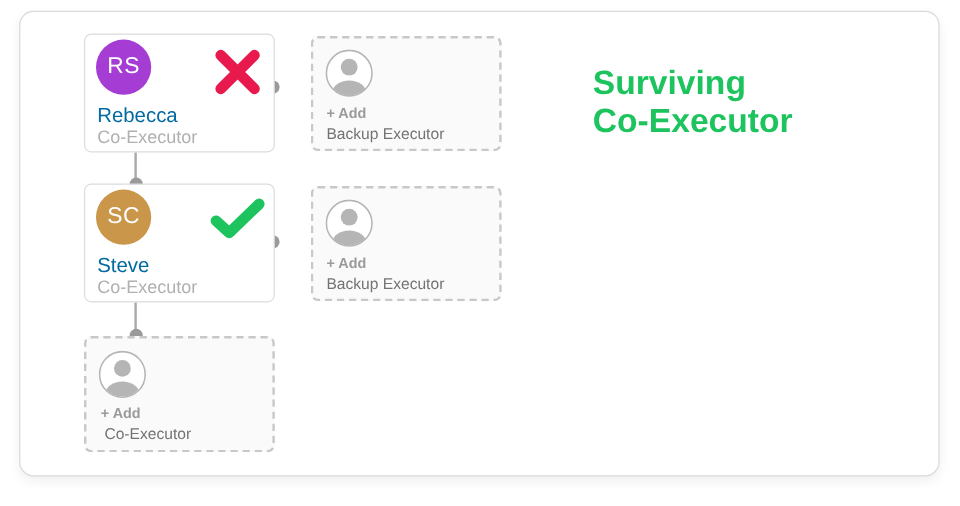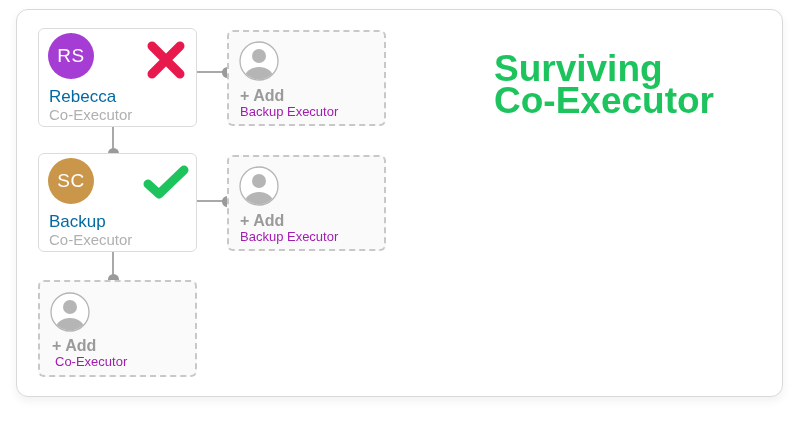--- a/index.html
+++ b/index.html
@@ -1,34 +1,34 @@
 <!DOCTYPE html>
 <html><head>
 <meta charset="utf-8">
 <style>
   html, body { margin:0; padding:0; }
   body { width:800px; height:422px; background:#ffffff; position:relative; overflow:hidden;
          font-family:"Liberation Sans", sans-serif; }
   .outer { position:absolute; left:16px; top:9px; width:767px; height:388px; box-sizing:border-box;
            border:1.5px solid #d9d9d9; border-radius:12px; background:#fff;
            box-shadow:0 4px 10px rgba(0,0,0,0.06); }
-  .card { position:absolute; box-sizing:border-box; border-radius:6px; }
+  .card { position:absolute; box-sizing:border-box; border-radius:6px;margin-left:32px; }
   .card.solid { border:1.5px solid #dcdcdc; background:#fff; }
   .card.dashed { border:2px dashed #c8c8c8; background:#fafafa; }
   .avatar { position:absolute; width:46px; height:46px; border-radius:50%; color:#fff;
             font-size:19px; display:flex; align-items:center; justify-content:center; letter-spacing:0.5px; }
   .name { position:absolute; font-size:17px; color:#0369a1; }
   .role { position:absolute; font-size:15px; color:#b0b0b0; }
   .status-icon { position:absolute; }
   .ph-icon { position:absolute; width:40px; height:40px; }
-  .add-label { position:absolute; font-size:16px; font-weight:bold; color:#9a9a9a; }
-  .add-sub { position:absolute; font-size:13px; color:#a21caf; }
+  .add-label { position:absolute; font-size:12px; font-weight:bold; color:#9a9a9a; }
+  .add-sub { position:absolute; font-size:13px; color:#737373; }
   .line { position:absolute; background:#a9a9a9; }
   .dot { position:absolute; width:11px; height:11px; border-radius:50%; background:#9a9a9a; }
-  .headline { position:absolute; left:494px; top:53px; font-size:37px; line-height:32px; font-weight:bold; }
+  .headline { position:absolute; left:494px; top:53px; font-size:28px; line-height:32px; font-weight:bold; }
 </style>
 </head>
 <body>
 
 <div class="outer"></div>
 
 <div class="line" style="left:112px;top:127px;width:2px;height:26px;"></div>
 <div class="dot" style="left:108px;top:148px;"></div>
 <div class="line" style="left:112px;top:252px;width:2px;height:28px;"></div>
 <div class="dot" style="left:108px;top:274px;"></div>
@@ -65,21 +65,21 @@
   <div class="add-sub" style="left:11px;top:72px;">Backup Executor</div>
 </div>
 
 <div class="card solid" style="left:38px;top:153px;width:159px;height:99px;">
   <div class="avatar" style="left:9px;top:4px;background:#C9964A;">
     <span>SC</span>
   </div>
   <svg class="status-icon" style="left:102px;top:8px;" width="50" height="40" viewBox="0 0 50 40">
     <path d="M7 22 L18 32 L43 8" stroke="#1DC45E" stroke-width="9" stroke-linecap="round" stroke-linejoin="round" fill="none"></path>
   </svg>
-  <div class="name" style="left:10px;top:58px;">Backup</div>
+  <div class="name" style="left:10px;top:58px;">Steve</div>
   <div class="role" style="left:10px;top:77px;">Co-Executor</div>
 </div>
 
 <div class="card dashed" style="left:227px;top:155px;width:159px;height:96px;">
   <svg class="ph-icon" style="left:10px;top:9px;" viewBox="0 0 40 40">
     <defs>
         <clipPath id="c2">
           <circle cx="20" cy="20" r="18.5"></circle>
         </clipPath>
       </defs>

